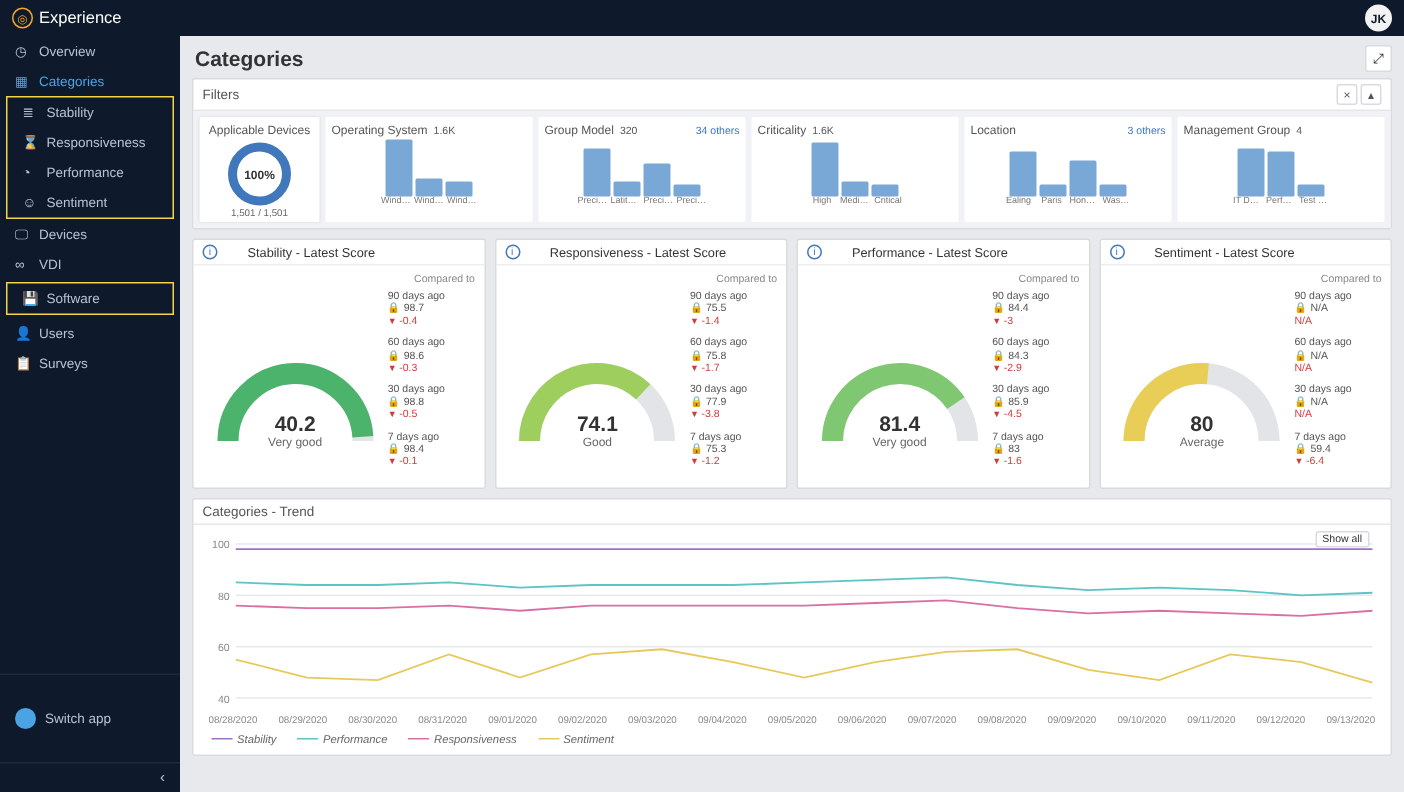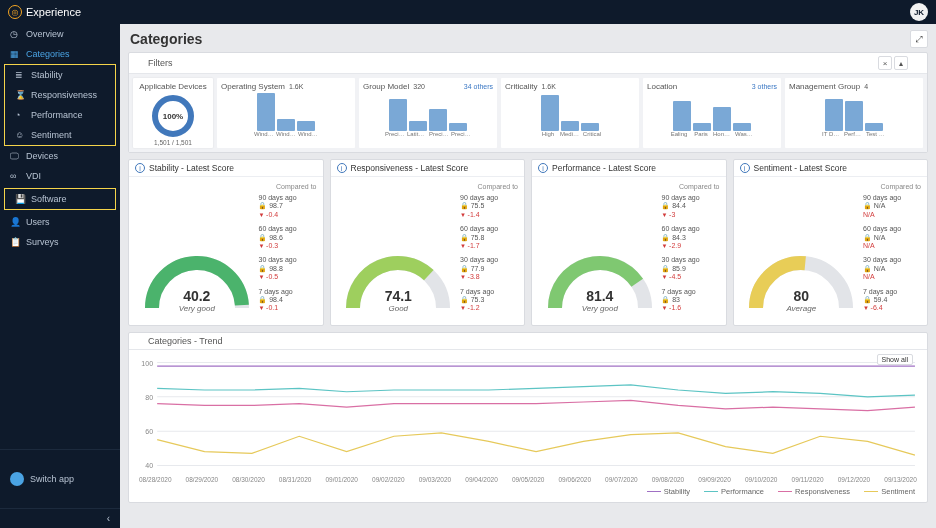--- a/index.html
+++ b/index.html
@@ -27,62 +27,62 @@
 .sidebar .sw-avatar { width:14px; height:14px; border-radius:50%; background:#4aa3e3;}
 
 
 .main { flex:1; overflow: auto; padding: 6px 8px 8px 8px; }
 .page-head { display:flex; align-items:center; margin: 0 0 4px 2px; }
 .page-title { font-size: 14px; font-weight: 600; color:#333; }
 .expand-btn { margin-left:auto; width:18px; height:18px; background:#fff; border:1px solid #d9dbe0; border-radius:2px; display:flex; align-items:center; justify-content:center; font-size:9px; cursor:pointer;}
 
 
 .panel { background:#fff; border:1px solid #d9dbe0; border-radius:2px; margin-bottom:6px; }
-.panel-head { padding: 3px 19px; font-size: 9px; color:#555; border-bottom: 1px solid #e5e7eb; display:flex; align-items:center;}
+.panel-head { padding: 3px 6px; font-size: 9px; color:#555; border-bottom: 1px solid #e5e7eb; display:flex; align-items:center;}
 .panel-head .ctrls { margin-left:auto; display:flex; gap:2px;}
 .ctrlbtn { width:14px; height:14px; border:1px solid #d9dbe0; border-radius:2px; background:#fff; font-size:8px; display:flex;align-items:center;justify-content:center; cursor:pointer;}
 
 .filters-body { display:flex; gap:4px; padding:4px; background:#f1f2f5; }
 .fcol { flex:1; background:#fff; padding:4px 4px 2px; border-radius:1px; min-width:0;}
 .fcol.first { max-width:80px; text-align:center; background:#fff; box-shadow:0 0 2px rgba(0,0,0,0.1);}
 .fcol .ftitle { font-size:8px; color:#555; display:flex; align-items:baseline;}
 .fcol .fnum  { color:#555; font-size:7px; margin-left:4px;}
 .fcol .flink { margin-left:auto; color:#3b78c4; font-size:7px; cursor:pointer; }
 .fcol .fchart { height:40px; display:flex; align-items:flex-end; gap:2px; justify-content:center; padding-top:4px;}
 .fcol .bar { width:18px; background:#7aa8d6; border-radius:1px;}
 .fcol .flabels { display:flex; gap:2px; justify-content:center; }
 .fcol .flabels span{ font-size:6px; color:#777; width:20px; text-align:center; overflow:hidden; white-space:nowrap; text-overflow:ellipsis;}
 .donut { width:42px; height:42px; border-radius:50%; border:6px solid #4178bb; margin:4px auto 2px; position:relative;}
 .donut span{position:absolute; inset:0; display:flex; align-items:center; justify-content:center; font-size:8px; font-weight:600; color:#333;}
 .fcol.first .fsub{font-size:6.5px; color:#666;}
 
 
 .cards { display:flex; gap:6px; }
 .card { flex:1; background:#fff; border:1px solid #d9dbe0; border-radius:2px; }
-.card-head { padding:3px 6px; font-size:8.5px; color:#333; border-bottom:1px solid #eceef2; display:flex; align-items:center; gap:4px;}
+.card-head { padding:3px 6px; font-size:8.5px; color:#333; border-bottom:1px solid #eceef2; display:flex; align-items:center; gap:20px;}
 .info-ic { width:10px;height:10px; border:1px solid #4178bb; color:#4178bb; border-radius:50%; font-size:7px; display:inline-flex; align-items:center; justify-content:center;}
 .card-body { display:flex; padding:6px; }
 .gauge-wrap { flex:1; display:flex; flex-direction:column; align-items:center; justify-content:flex-end; }
 .compare { width:58px; font-size:7px; color:#555; }
 .compare .chead { text-align:right; color:#888; margin-bottom:4px;}
 .compare .crow { margin-bottom:6px; line-height:1.2;}
 .compare .crow .l1 { color:#555;}
 .compare .crow .l2::before{content:"🔒 "; font-size:7px;}
 .compare .crow .l3 { } .dn{ color:#d23b3b;} .na{ color:#d23b3b;} .dn::before{content:"▼ "; font-size:6px;}
 
 svg.gauge { width:120px; height:70px;}
 .gauge-val { font-size:14px; font-weight:600; color:#333; margin-top:-30px;}
-.gauge-lbl { font-size:8px; color:#666; margin-bottom:6px;font-style:italic;}
+.gauge-lbl { font-size:8px; color:#666; margin-bottom:20px;}
 
 
 .trend-body { padding:4px 6px 2px; }
 svg.trend { width:100%; height:120px; }
 .show-all { position:absolute; right:14px; top:4px; font-size:7px; background:#fff; border:1px solid #d9dbe0; border-radius:2px; padding:1px 4px; cursor:pointer;}
 .trend-wrap{position:relative;}
-.legend{ text-align:right; font-size:7.5px; color:#666; padding:2px 0 4px;}
+.legend{ text-align:left; font-size:7.5px; color:#666; padding:2px 0 4px;font-style:italic;}
 .legend span{ margin:0 6px;}
 .lg::before{content:""; display:inline-block; width:14px; height:0; border-top:1.5px solid; margin-right:3px; vertical-align:middle;}
 .lg.stab::before{border-color:#a070c4;}
 .lg.perf::before{border-color:#5cc4c4;}
 .lg.resp::before{border-color:#d96fa4;}
 .lg.sent::before{border-color:#e6c95a;}
 .axis-labels{ display:flex; justify-content:space-between; font-size:6.5px; color:#888; padding:0 4px 2px; }
 </style>
 </head>
 <body>

